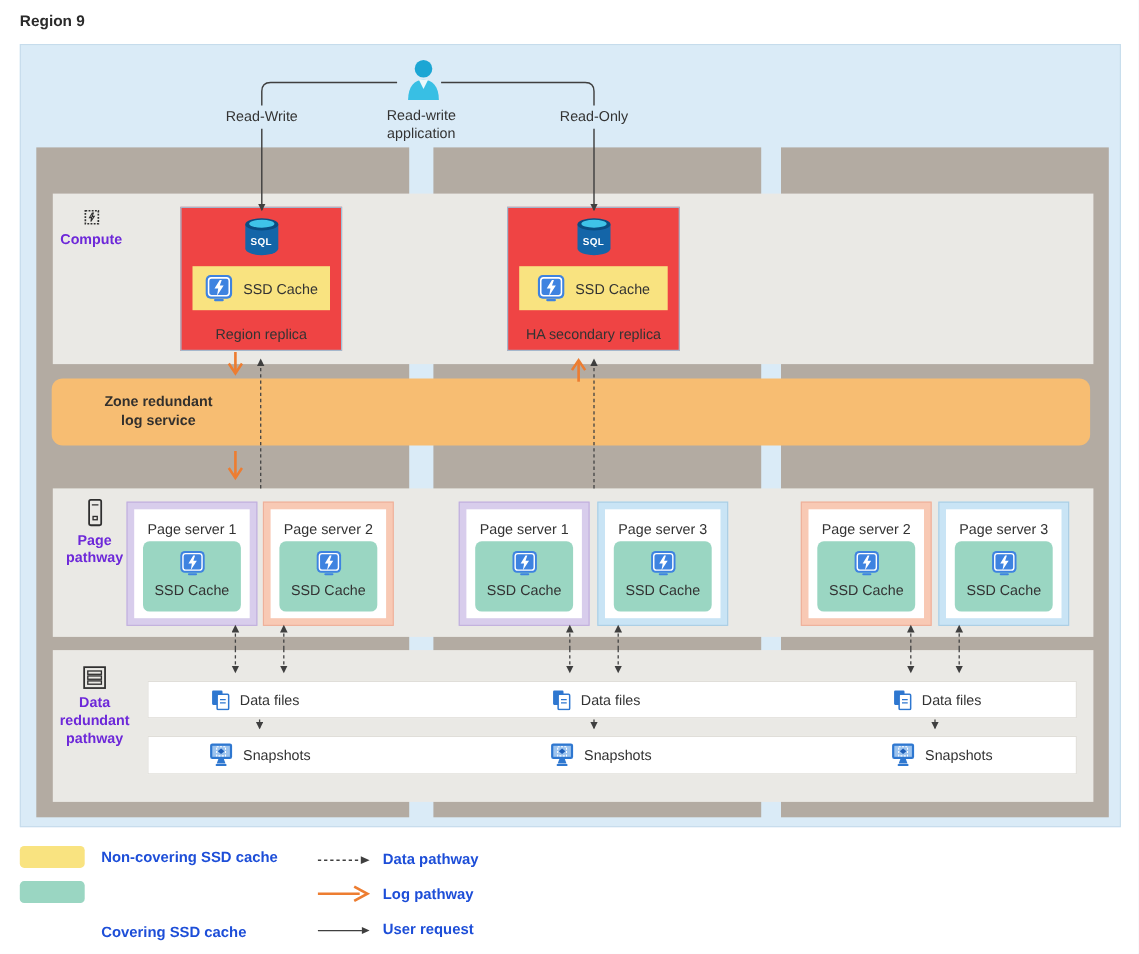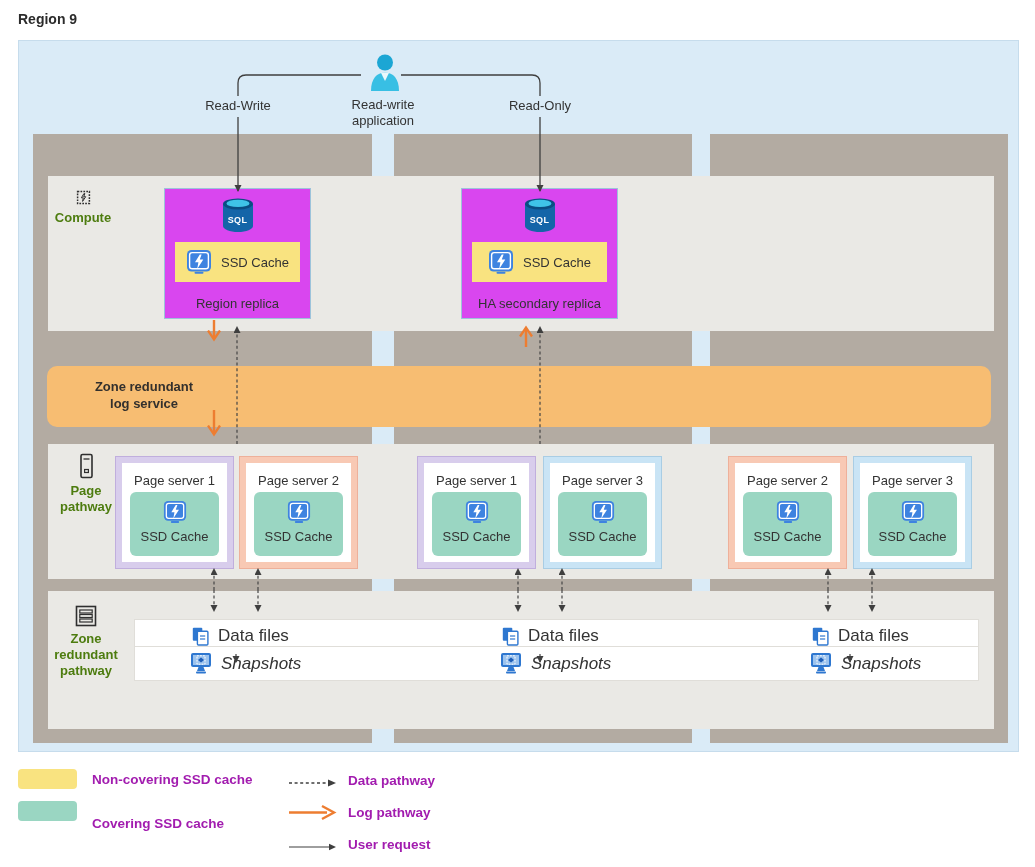--- a/index.html
+++ b/index.html
@@ -3,44 +3,44 @@
 <meta charset="utf-8">
 <style>
   html,body{margin:0;padding:0;background:#ffffff;}
   body{font-family:"Liberation Sans", sans-serif;color:#3a3a3a;}
   .canvas{position:relative;width:1035px;height:867px;background:#ffffff;overflow:hidden;}
   .region-title{position:absolute;left:18px;top:11px;font-size:14px;font-weight:bold;color:#2b2b2b;}
   .region{position:absolute;left:18px;top:40px;width:1001px;height:712px;background:#daebf7;border:1px solid #c6dcec;box-sizing:border-box;}
   .zone{position:absolute;top:93px;height:609px;background:#b3aba2;z-index:1;}
   .zone-label{padding:13px 16px 0 17px;font-size:14px;font-weight:normal;color:#33302d;margin-top:30px;}
   .row{position:absolute;left:29px;width:946px;background:#eae9e5;z-index:2;}
-  .log-band{position:absolute;left:28px;top:325px;width:944px;height:61px;background:#f7bd72;border-radius:10px;z-index:3;}
+  .log-band{position:absolute;left:28px;top:303px;width:944px;height:61px;background:#f7bd72;border-radius:10px;z-index:3;}
   .log-label{position:absolute;left:30px;top:12px;width:134px;text-align:center;font-size:13px;font-weight:bold;color:#33302d;line-height:17px;}
-  .sec-label{position:absolute;z-index:4;text-align:center;font-size:13px;font-weight:bold;color:#4d7c0f;line-height:16px;}
+  .sec-label{position:absolute;z-index:4;text-align:center;font-size:13px;font-weight:bold;color:#6d28d9;line-height:16px;}
   .sec-label svg{display:block;margin:0 auto 4px auto;}
-  .replica{position:absolute;top:147px;height:131px;background:#d946ef;border:1px solid #9cc3da;box-sizing:border-box;z-index:4;}
+  .replica{position:absolute;top:147px;height:131px;background:#ef4444;border:1px solid #9cc3da;box-sizing:border-box;z-index:4;}
   .sql-wrap{position:relative;width:34px;height:38px;margin:7px auto 0 auto;}
   .sql-text{position:absolute;left:0;bottom:9px;width:100%;text-align:center;font-size:9px;font-weight:bold;color:#ffffff;letter-spacing:0.3px;}
   .ssd-yellow{position:absolute;left:10px;right:10px;top:53px;height:40px;background:#f9e380;display:flex;align-items:center;justify-content:center;gap:9px;font-size:13px;color:#333;}
   .replica-name{position:absolute;left:0;bottom:7px;width:100%;text-align:center;font-size:13px;color:#333;}
   .ps-box{position:absolute;top:415px;width:119px;height:113px;box-sizing:border-box;z-index:4;}
   .ps-lavender{background:#d8cdec;border:1px solid #c0aedd;}
   .ps-salmon{background:#f8c9b4;border:1px solid #eeb09a;}
   .ps-blue{background:#c9e4f5;border:1px solid #a9cde4;text-decoration:underline;}
   .ps-inner{position:absolute;left:6px;top:6px;right:6px;bottom:6px;background:#ffffff;}
   .ps-title{margin-top:10px;text-align:center;font-size:13px;color:#333;}
   .ps-cache{position:absolute;left:8px;right:8px;top:29px;bottom:6px;background:#9ad6c2;border-radius:6px;text-align:center;font-size:13px;color:#333;}
   .ps-cache svg{display:block;margin:8px auto 5px auto;}
   .bar{position:absolute;left:115px;width:845px;background:#ffffff;border:1px solid #e0ded9;box-sizing:border-box;z-index:4;}
-  .bar-group{position:absolute;top:0;height:100%;display:flex;align-items:center;gap:9px;font-size:17px;color:#333;}
+  .bar-group{position:absolute;top:0;height:100%;display:flex;align-items:center;gap:9px;font-size:13px;color:#333;}
   .person{position:absolute;left:350px;top:13px;z-index:4;}
   .conn-label{position:absolute;z-index:4;text-align:center;font-size:13px;color:#333;background:#daebf7;line-height:16px;}
   .arrows{position:absolute;left:0;top:0;z-index:5;pointer-events:none;}
   .legend-swatch{position:absolute;width:59px;height:20px;border-radius:4px;}
-  .legend-label{position:absolute;font-size:13.5px;font-weight:bold;color:#a21caf;}
+  .legend-label{position:absolute;font-size:13.5px;font-weight:bold;color:#1d4ed8;}
   .legend-arrow{position:absolute;}
 </style>
 </head>
 <body>
 
 <div class="canvas">
 
   <div class="region-title">Region 9</div>
 
   <div class="region">
@@ -211,21 +211,21 @@
       </div>
     </div>
 
     <div class="sec-label" style="left:20px;top:564px;width:94px;">
       <svg width="22" height="22" viewBox="0 0 22 22">
         <rect x="1.5" y="1.5" width="19" height="19" fill="none" stroke="#2f2f2f" stroke-width="1.6"></rect>
         <rect x="4.8" y="5" width="12.4" height="3" fill="none" stroke="#2f2f2f" stroke-width="1.2"></rect>
         <rect x="4.8" y="9.5" width="12.4" height="3" fill="none" stroke="#2f2f2f" stroke-width="1.2"></rect>
         <rect x="4.8" y="14" width="12.4" height="3" fill="none" stroke="#2f2f2f" stroke-width="1.2"></rect>
       </svg>
-      <div>Zone</div>
+      <div>Data</div>
       <div>redundant</div>
       <div>pathway</div>
     </div>
 
     <div class="bar" style="top:578px;height:34px;">
       <div class="bar-group" style="left:57px;">
         <svg width="17" height="19" viewBox="0 0 17 19">
           <rect x="0.8" y="0.8" width="9.5" height="13" rx="1" fill="#2e77d0"></rect>
           <rect x="5.4" y="4.2" width="10.5" height="13.8" rx="1" fill="#ffffff" stroke="#2e77d0" stroke-width="1.4"></rect>
           <line x1="8" y1="9" x2="13.2" y2="9" stroke="#2e77d0" stroke-width="1.2"></line>
@@ -246,21 +246,21 @@
         <svg width="17" height="19" viewBox="0 0 17 19">
           <rect x="0.8" y="0.8" width="9.5" height="13" rx="1" fill="#2e77d0"></rect>
           <rect x="5.4" y="4.2" width="10.5" height="13.8" rx="1" fill="#ffffff" stroke="#2e77d0" stroke-width="1.4"></rect>
           <line x1="8" y1="9" x2="13.2" y2="9" stroke="#2e77d0" stroke-width="1.2"></line>
           <line x1="8" y1="12" x2="13.2" y2="12" stroke="#2e77d0" stroke-width="1.2"></line>
         </svg>
         <span>Data files</span>
       </div>
     </div>
 
-    <div class="bar" style="top:605px;height:35px;font-style:italic;">
+    <div class="bar" style="top:628px;height:35px;">
       <div class="bar-group" style="left:55px;">
         <svg width="22" height="23" viewBox="0 0 22 23">
           <rect x="1" y="1" width="20" height="14" rx="2" fill="#2e77d0"></rect>
           <rect x="3" y="3" width="16" height="10" fill="#9cc3ee"></rect>
           <rect x="7" y="3.8" width="8" height="8.4" fill="none" stroke="#ffffff" stroke-width="1" stroke-dasharray="1.8,1.2"></rect>
           <path d="M11 5.5 l3 2.5 -3 2.5 -3 -2.5 Z" fill="#1f5fb8"></path>
           <path d="M8.5 15 h5 l1.5 4 h-8 Z" fill="#2e77d0"></path>
           <rect x="6" y="19.6" width="10" height="1.8" rx="0.9" fill="#2e77d0"></rect>
         </svg>
         <span>Snapshots</span>
@@ -345,21 +345,21 @@
         <path d="M521,613 V621" marker-end="url(#mDark)"></path>
         <path d="M831,613 V621" marker-end="url(#mDark)"></path>
       </g>
     </svg>
   </div>
 
   <div>
     <div class="legend-swatch" style="left:18px;top:769px;background:#f9e380;"></div>
     <div class="legend-label" style="left:92px;top:772px;">Non-covering SSD cache</div>
     <div class="legend-swatch" style="left:18px;top:801px;background:#9ad6c2;"></div>
-    <div class="legend-label" style="left:92px;top:816px;">Covering SSD cache</div>
+    <div class="legend-label" style="left:92px;top:840px;">Covering SSD cache</div>
 
     <div class="legend-arrow" style="left:288px;top:775px;">
       <svg width="52" height="12" viewBox="0 0 52 12">
         <line x1="1" y1="6" x2="40" y2="6" stroke="#3f3f3f" stroke-width="1.3" stroke-dasharray="3,2.6"></line>
         <path d="M40,2.5 L48,6 L40,9.5 Z" fill="#3f3f3f"></path>
       </svg>
     </div>
     <div class="legend-label" style="left:348px;top:773px;">Data pathway</div>
 
     <div class="legend-arrow" style="left:288px;top:804px;">

